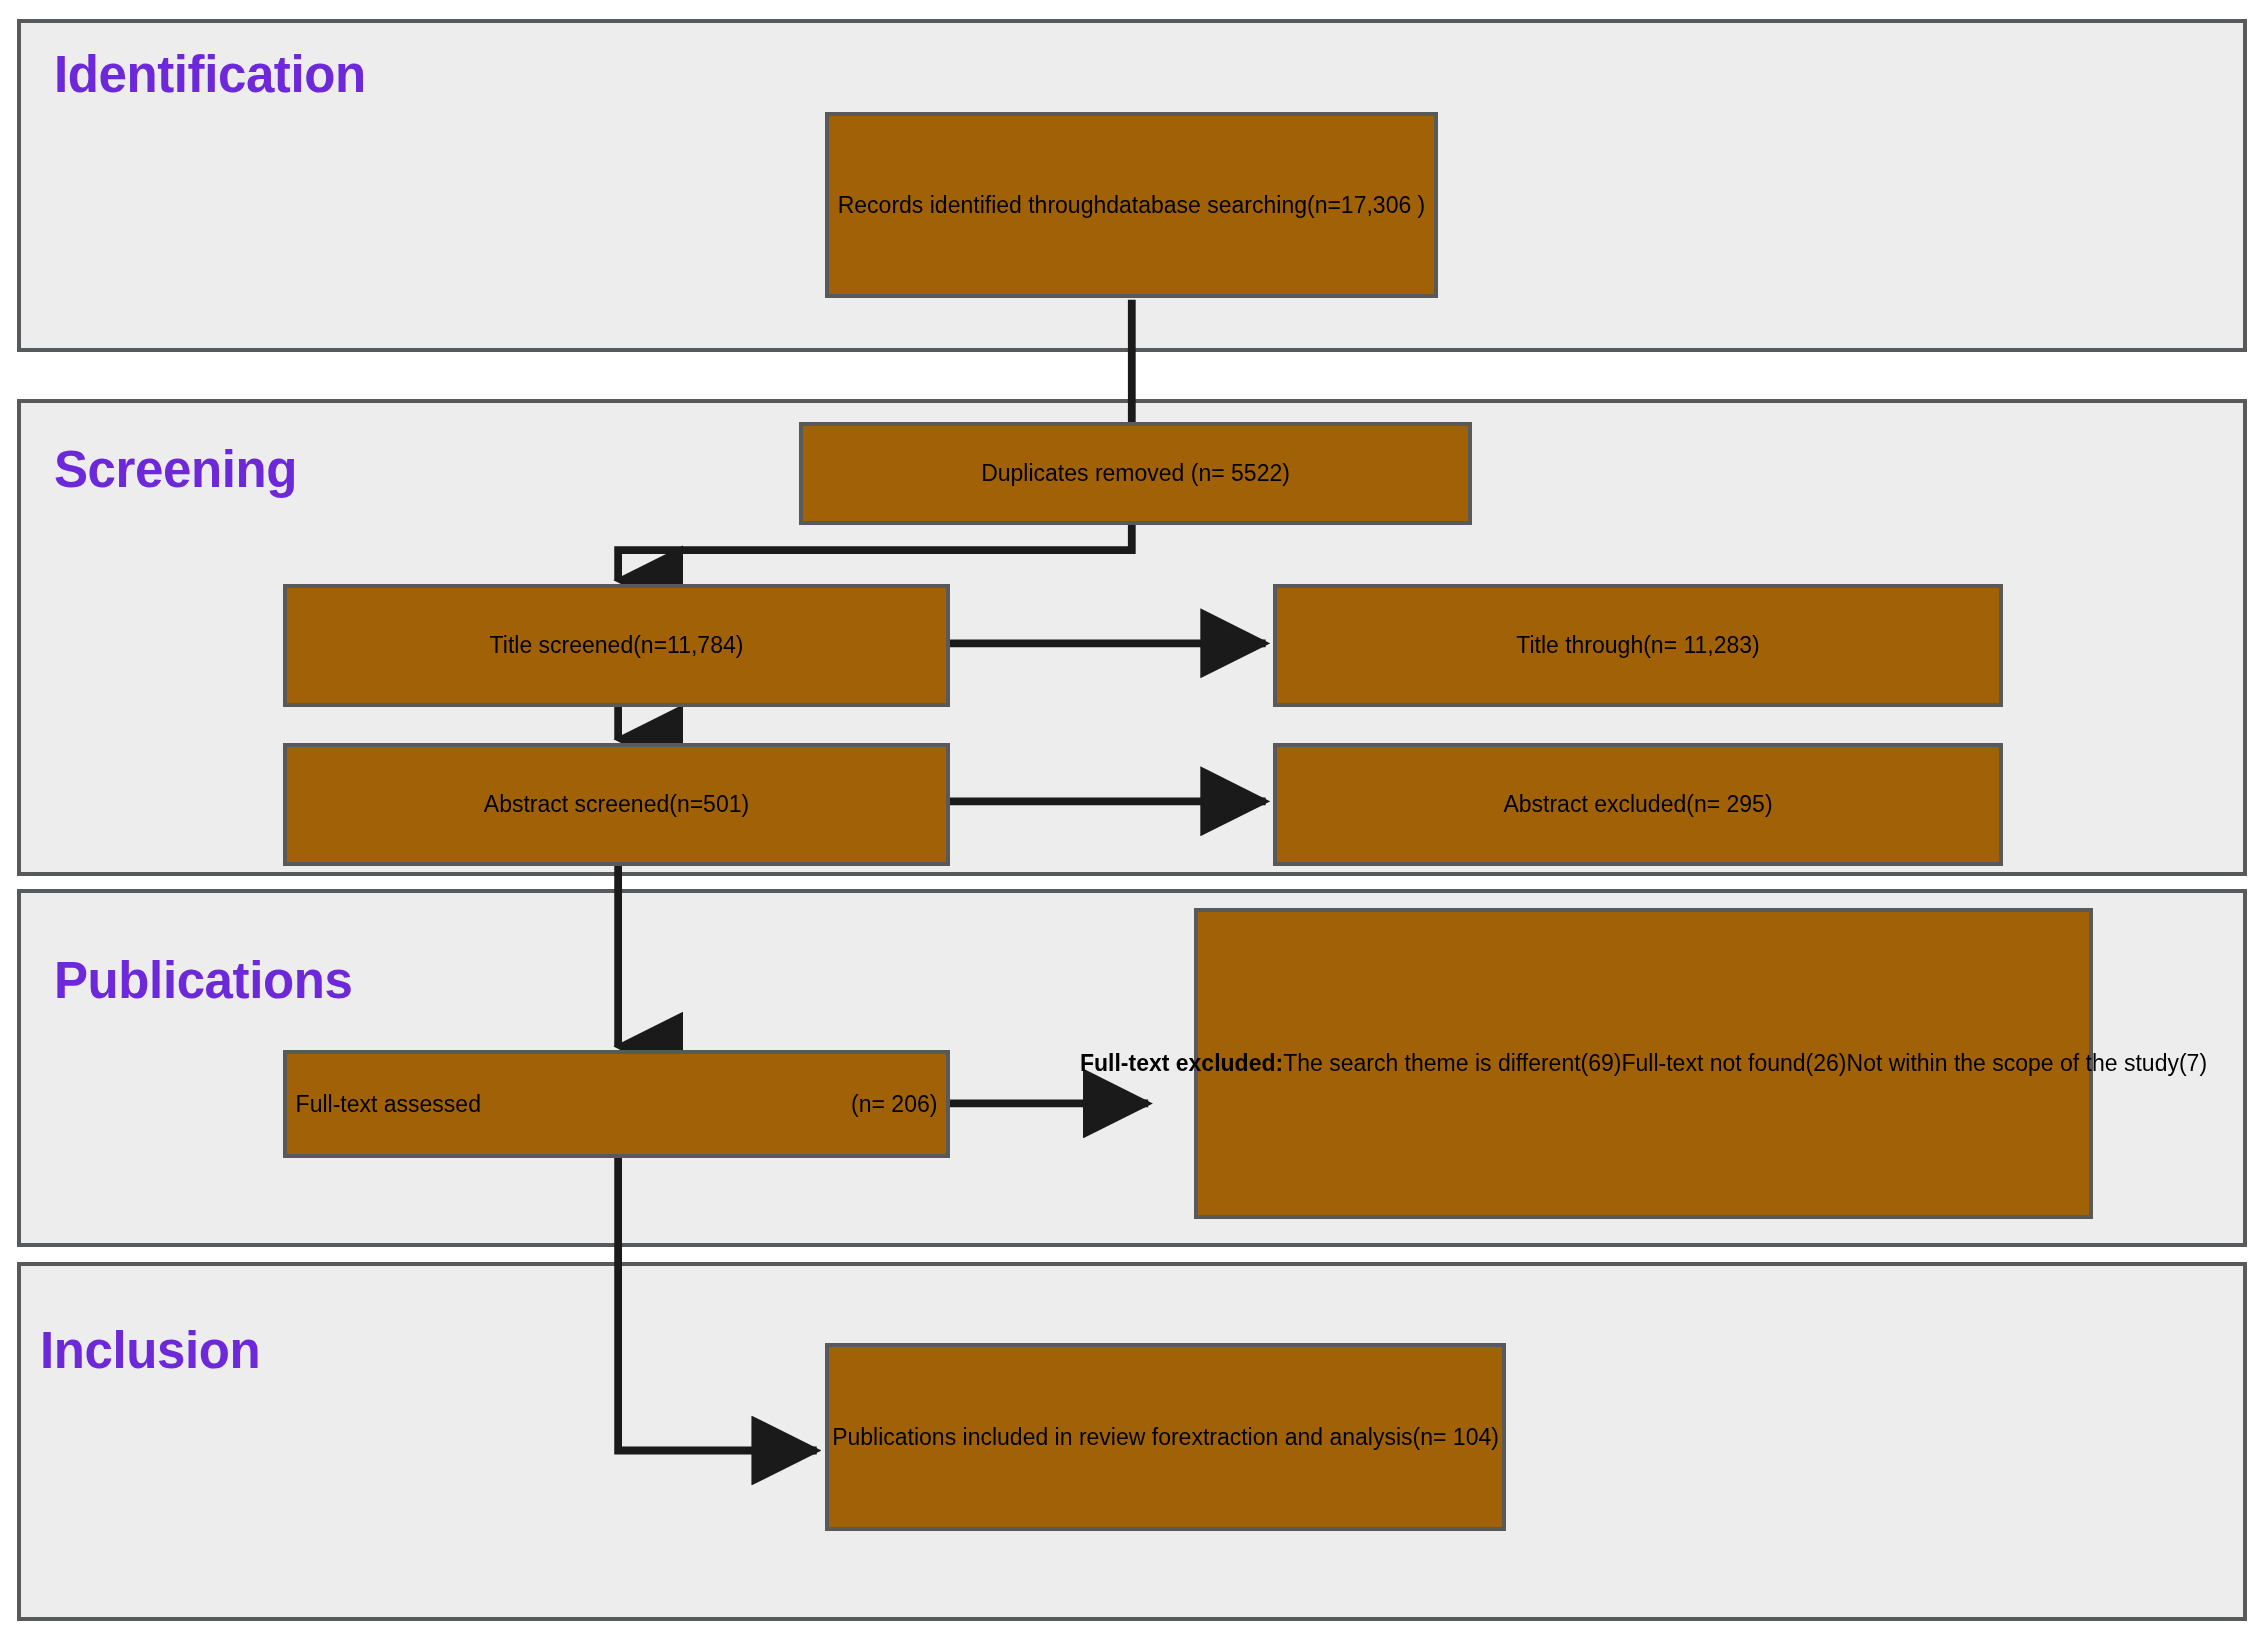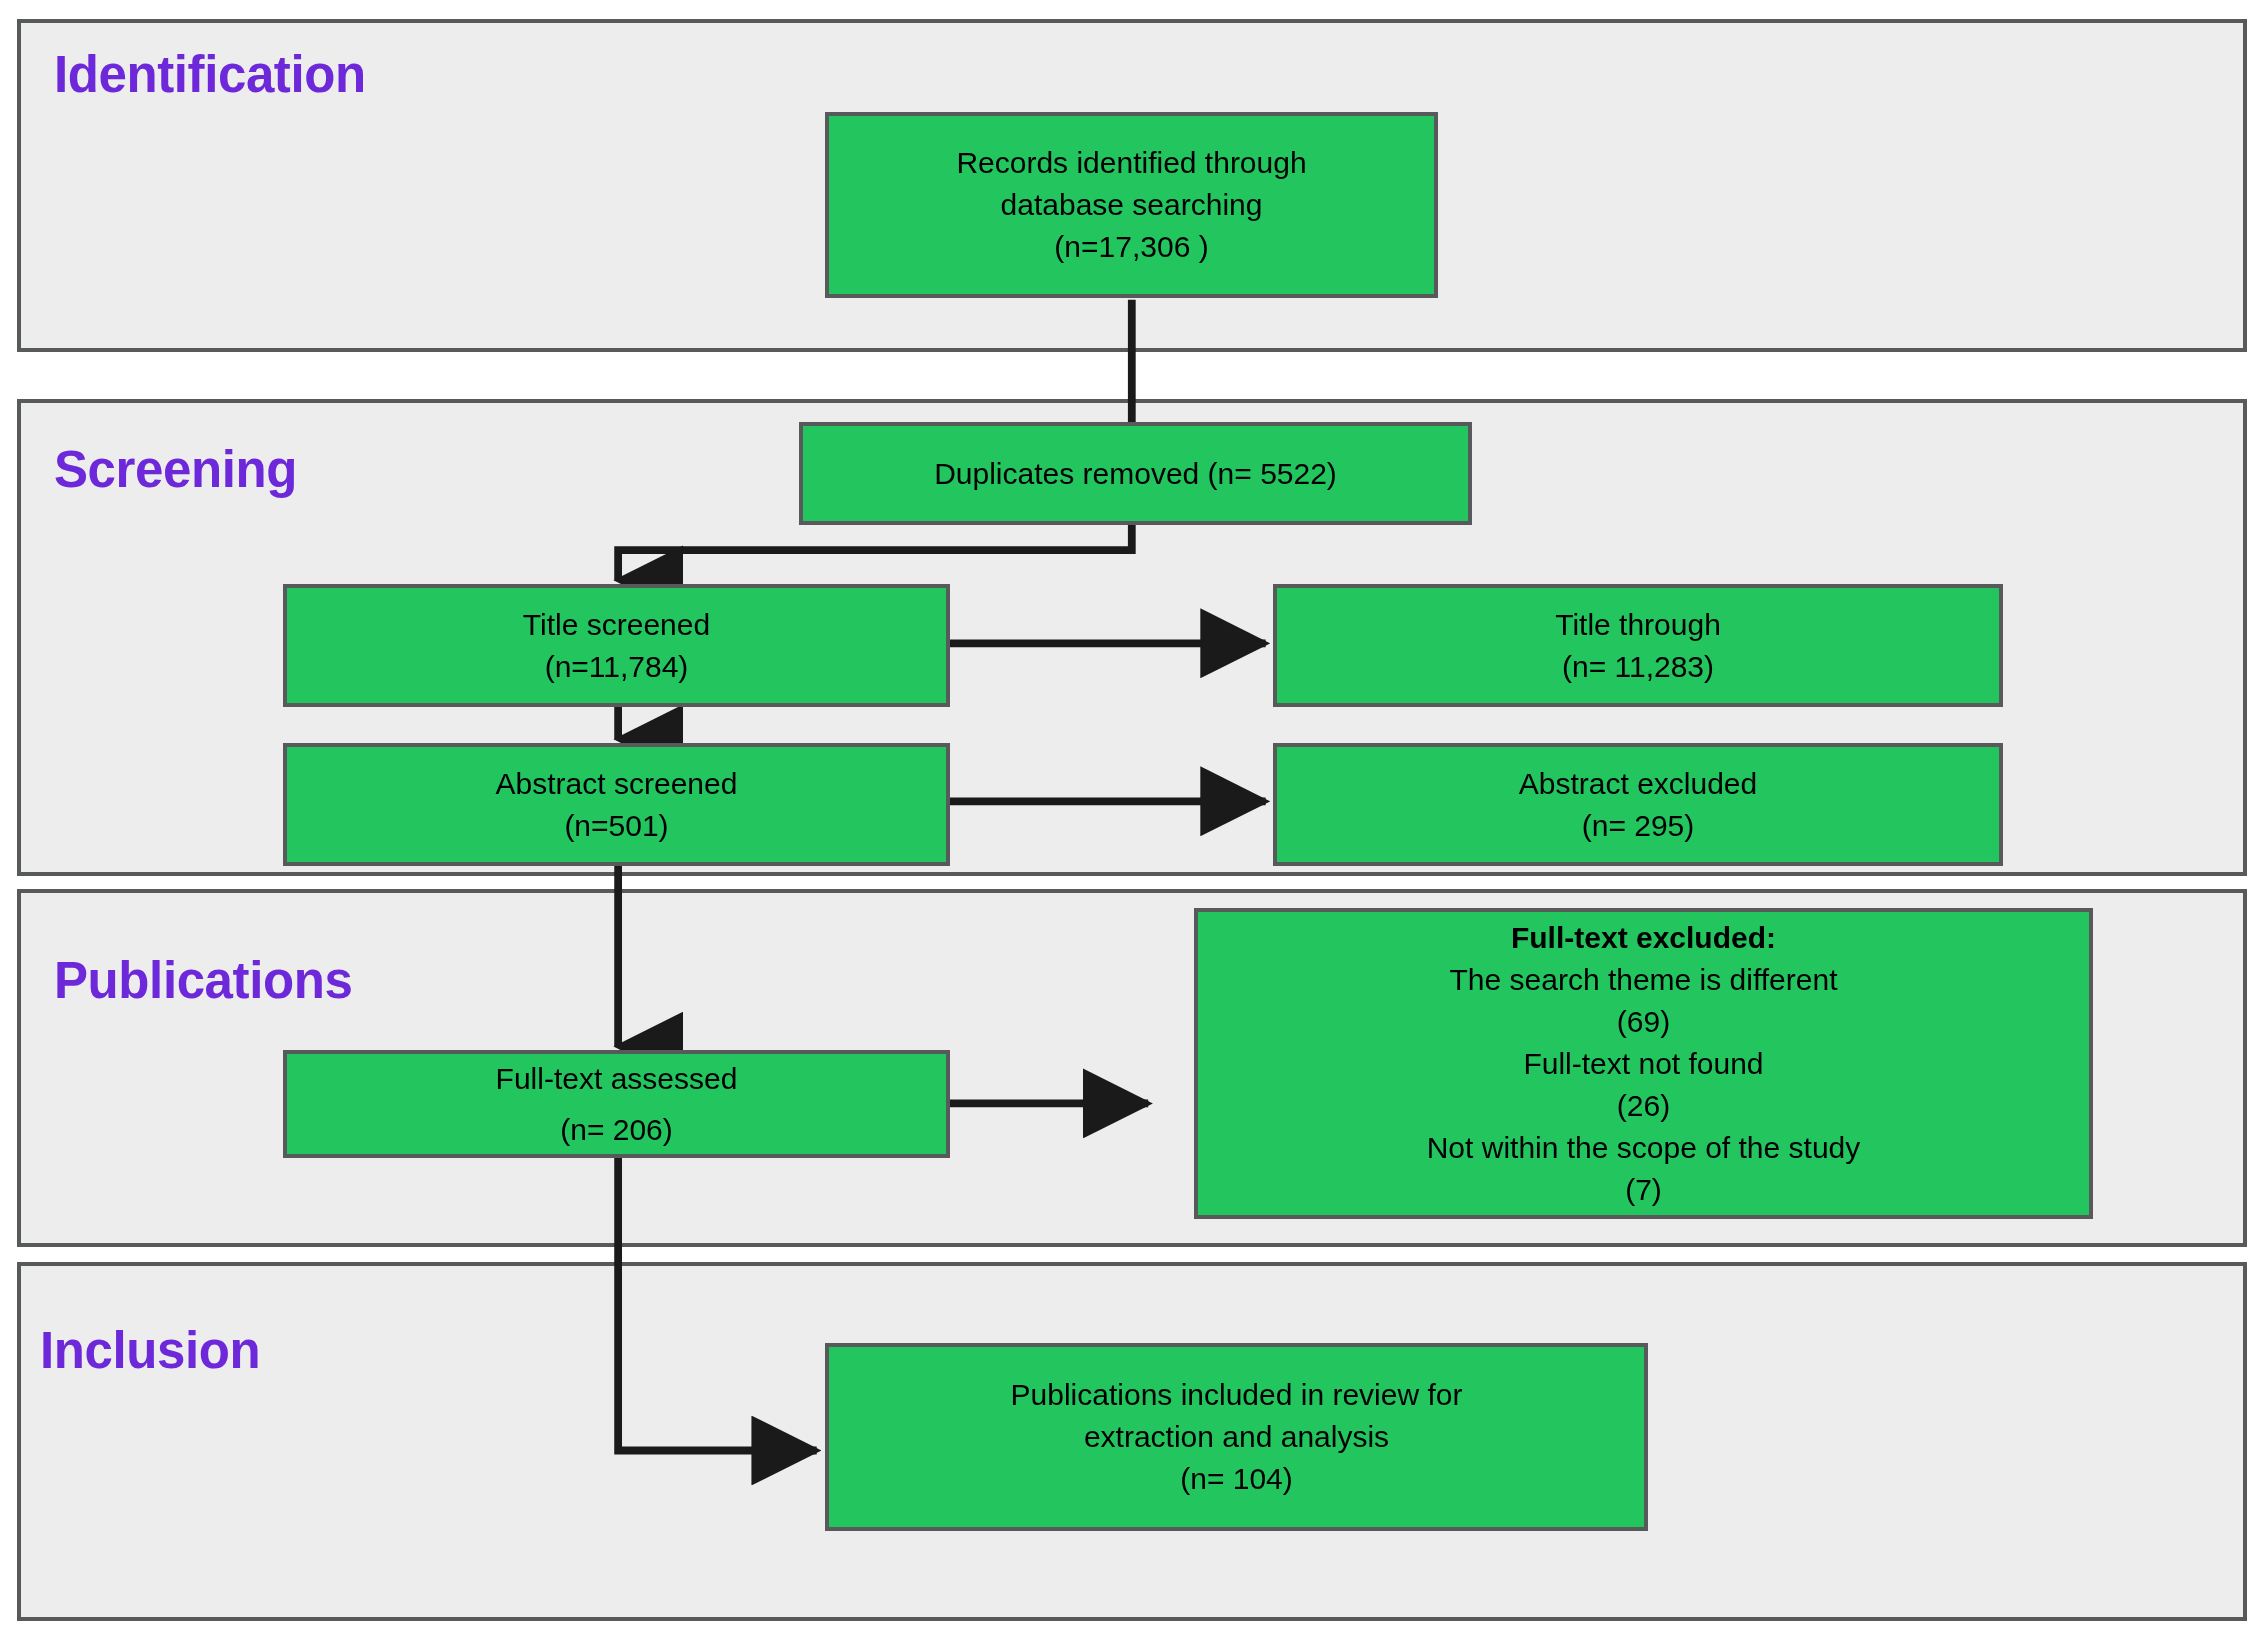--- a/index.html
+++ b/index.html
@@ -24,30 +24,29 @@
   .stage-label {
     position: absolute;
     font-size: 51px;
     font-weight: bold;
     color: #6d28d9;
     letter-spacing: -0.4px;
     white-space: nowrap;
   }
   .node-box {
     position: absolute;
-    background: #22c55e;
+    background: #a16207;
     border: 4.3px solid #58595b;
     box-sizing: border-box;
     display: flex;
-    flex-direction: column;
     align-items: center;
     justify-content: center;
     text-align: center;
     color: #000000;
-    font-size: 30px;
+    font-size: 23px;
     line-height: 1.40;
     padding: 3.5px 8.6px;
   }
   .node-line { display: block; white-space: nowrap; }
   .node-line.bold { font-weight: bold; }
   #connectors {
     position: absolute;
     left: 0;
     top: 0;
     width: 2261px;
@@ -133,20 +132,20 @@
   <div class="node-box" style="left:1160px; top:908px; width:899px; height:311px;margin-left:34px;">
     <span class="node-line bold">Full-text excluded:</span>
     <span class="node-line">The search theme is different</span>
     <span class="node-line">(69)</span>
     <span class="node-line">Full-text not found</span>
     <span class="node-line">(26)</span>
     <span class="node-line">Not within the scope of the study</span>
     <span class="node-line">(7)</span>
   </div>
 
-  <div class="node-box" style="left:825px; top:1343px; width:823px; height:188px;">
+  <div class="node-box" style="left:825px; top:1343px; width:681px; height:188px;">
     <span class="node-line">Publications included in review for</span>
     <span class="node-line">extraction and analysis</span>
     <span class="node-line">(n= 104)</span>
   </div>
 
 </div>
 
 
 </body></html>

